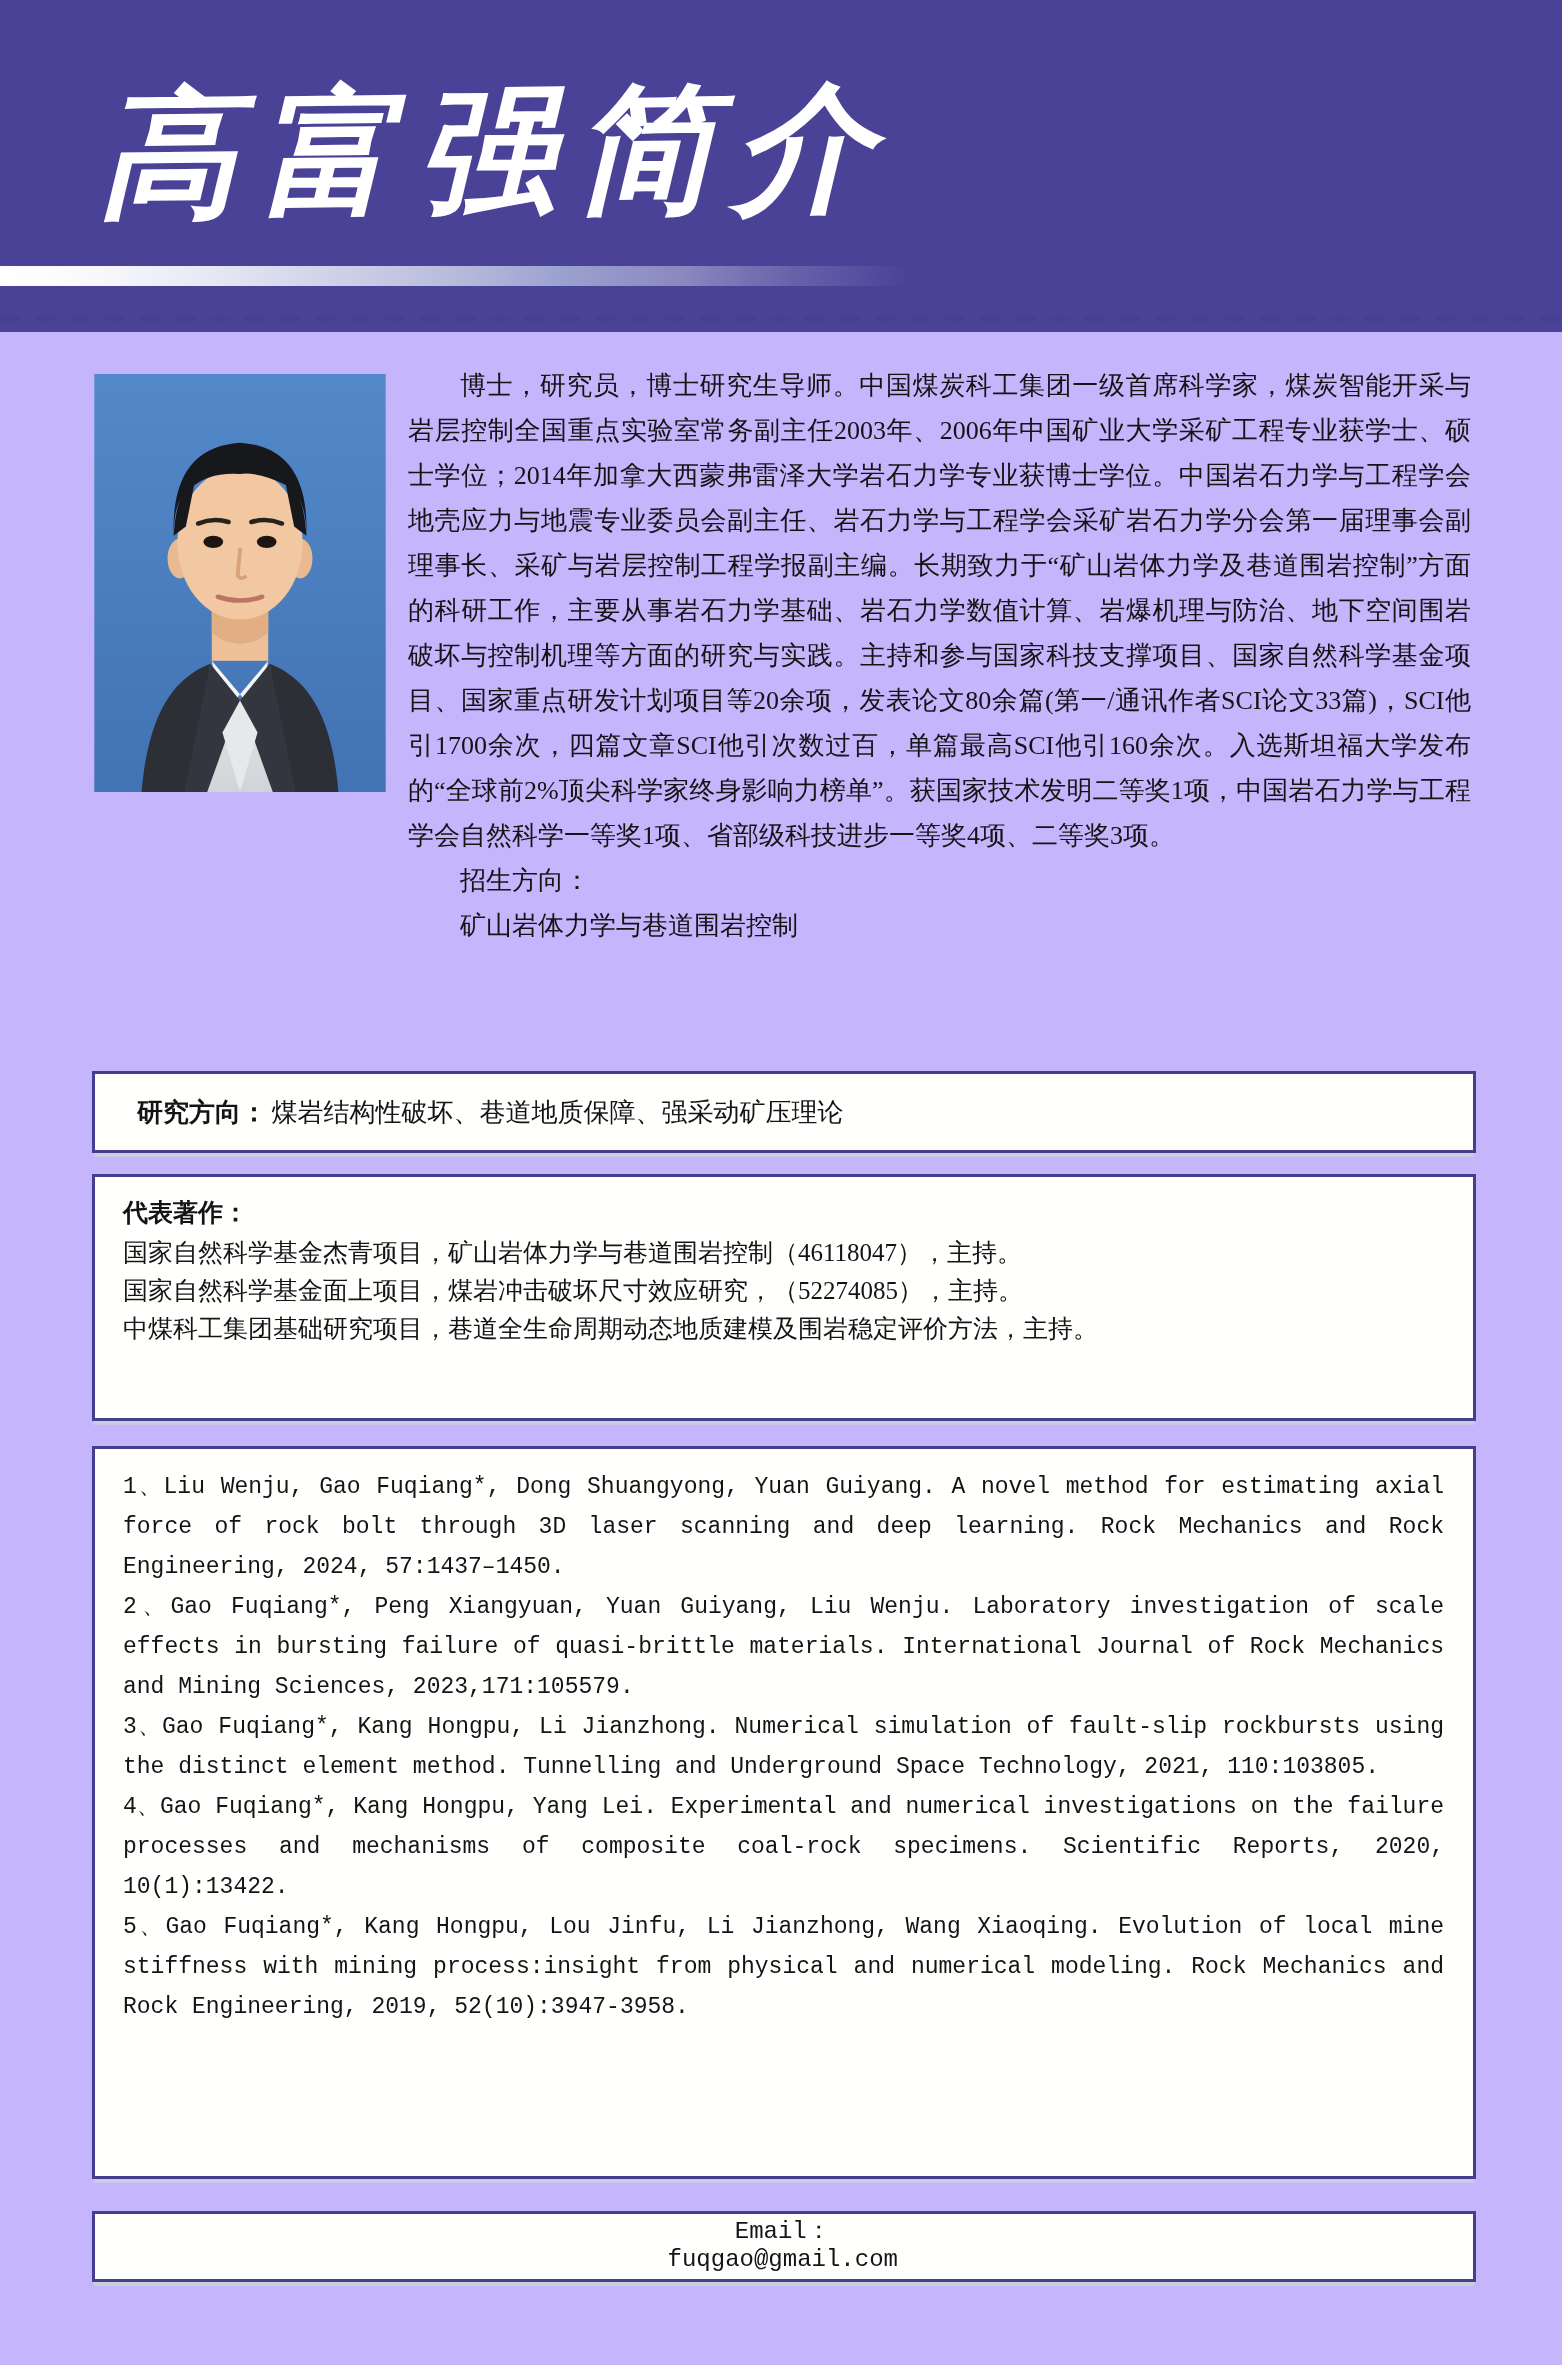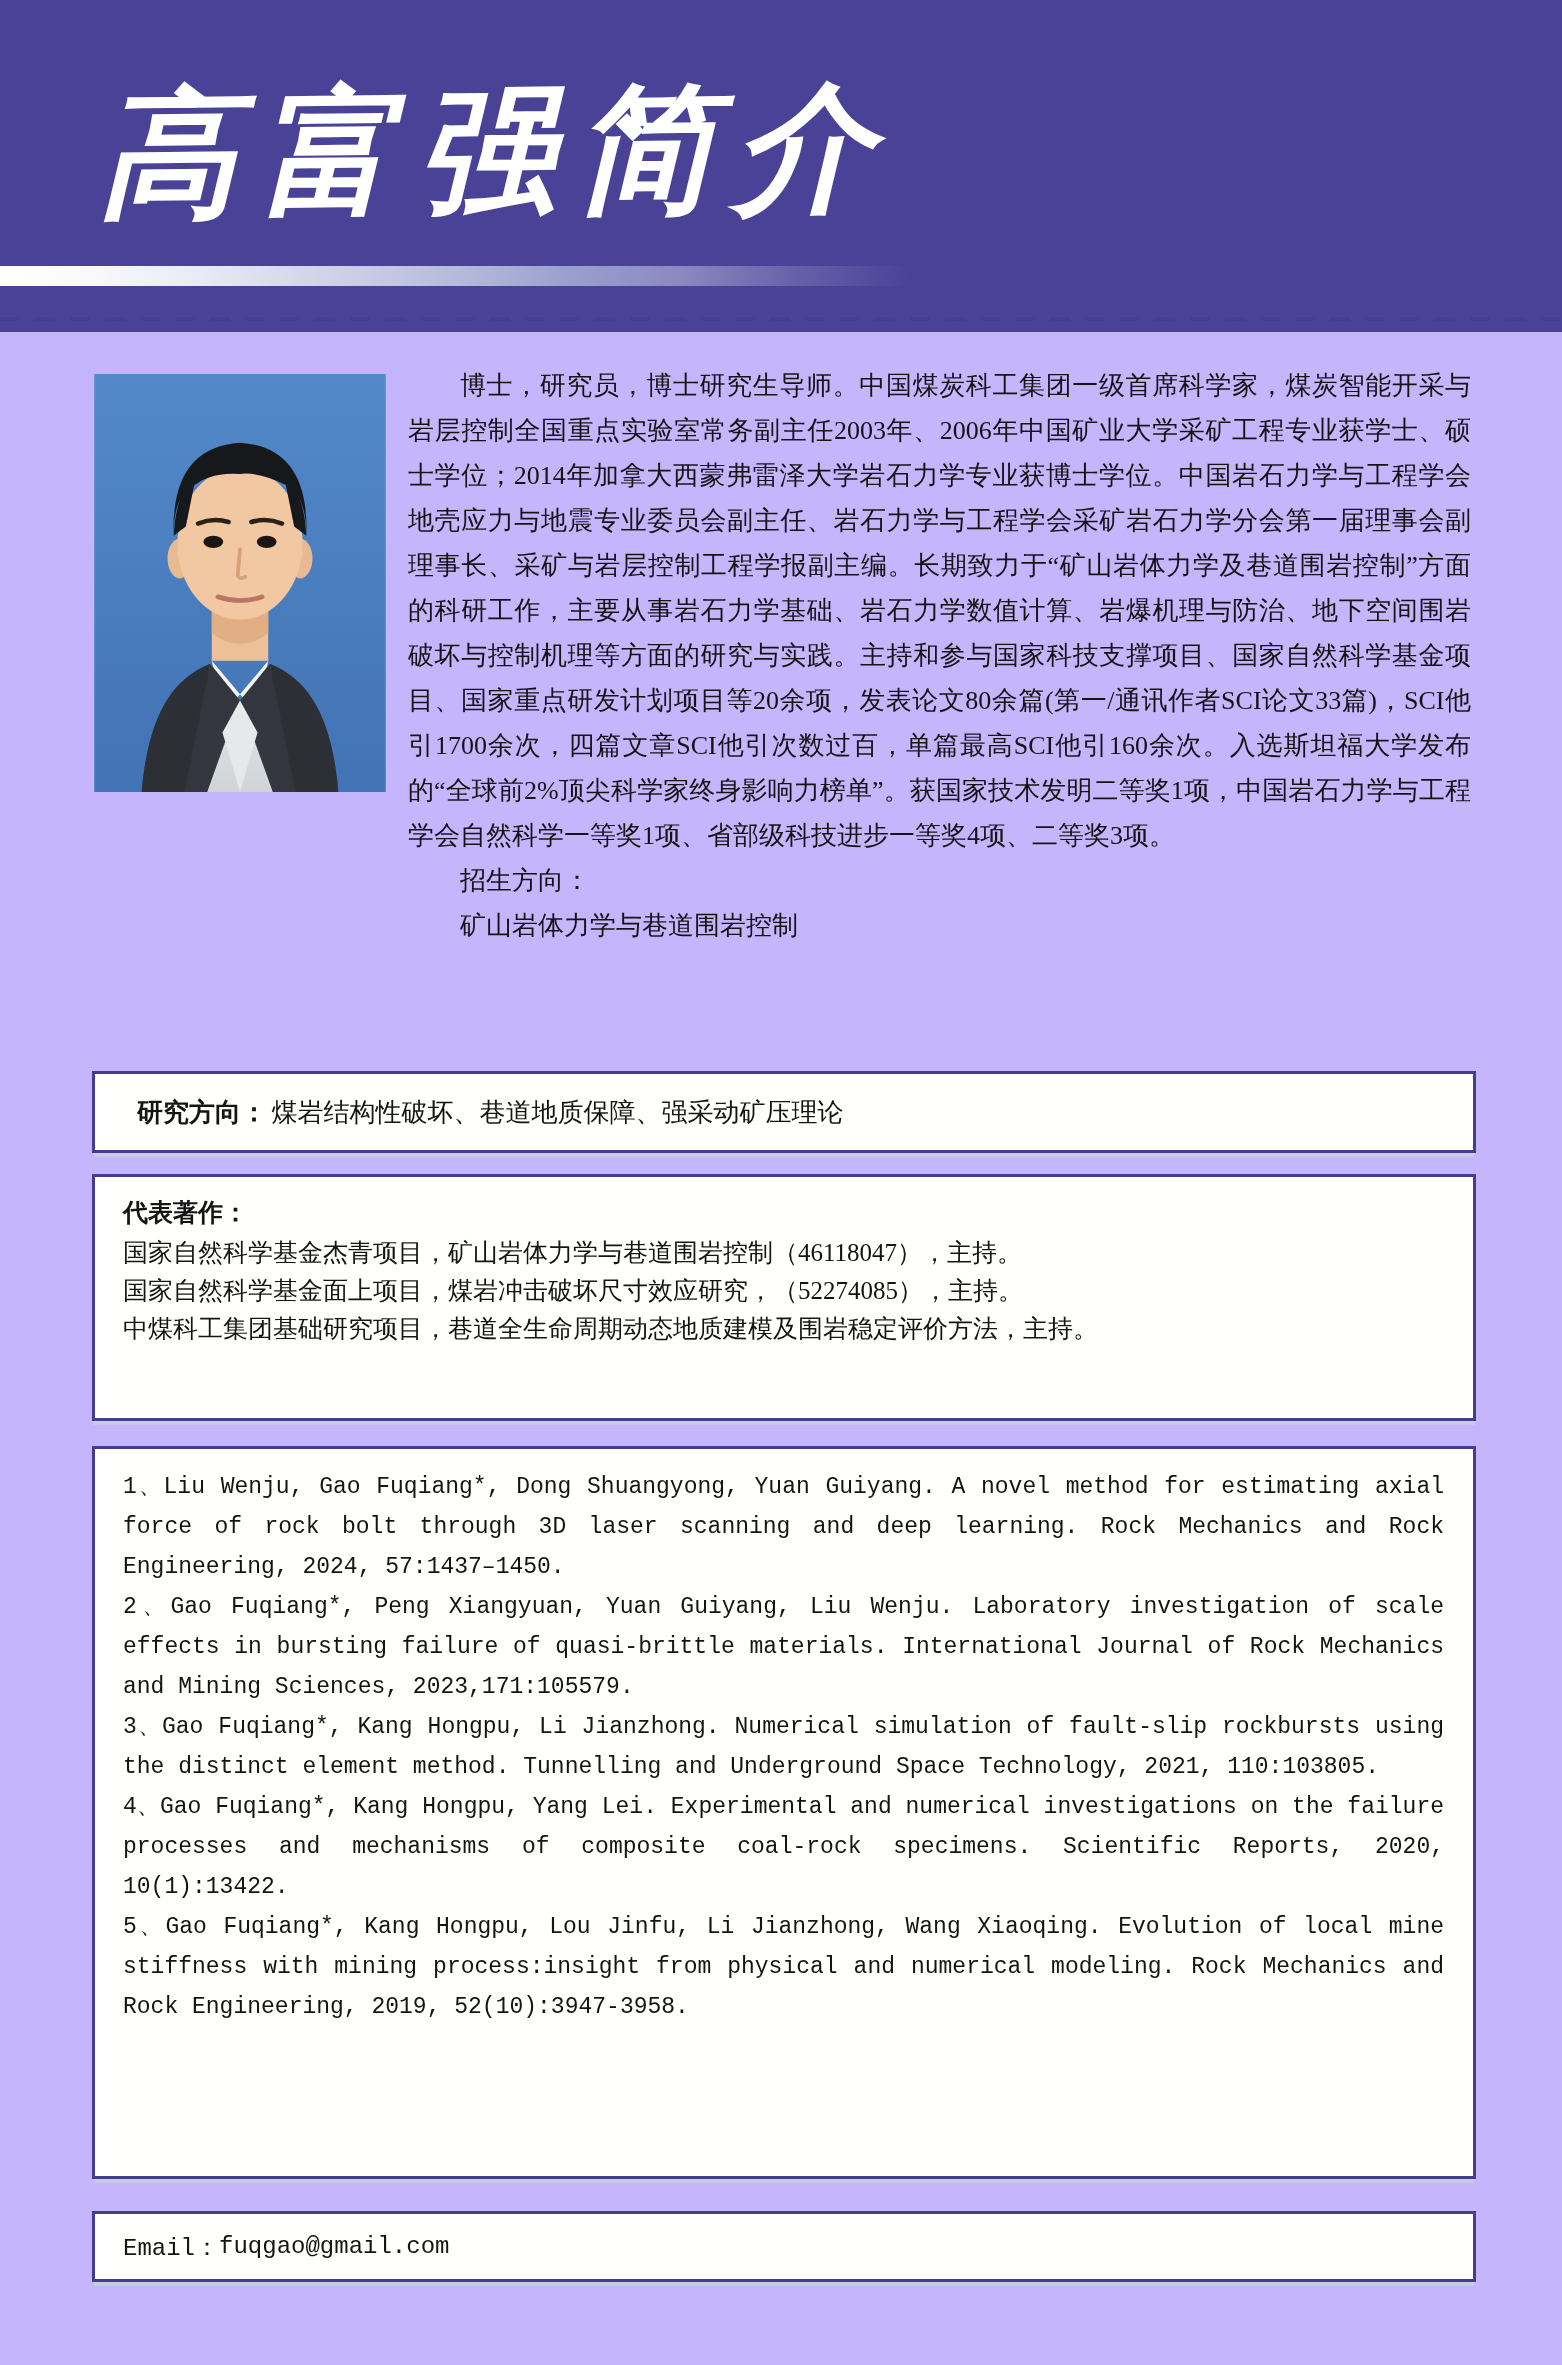--- a/index.html
+++ b/index.html
@@ -123,20 +123,21 @@
     text-align-last: left;
   }
 
   .box-email {
     top: 2211px; height: 71px;
     display: flex; align-items: center;
     padding: 0 30.5px 0 28px;
     font-family: "Liberation Mono", "DejaVu Sans Mono", monospace;
     font-size: 24px; color: #141414;
     white-space: nowrap;
+    flex-direction: column;
   }
 </style>
 </head>
 <body>
 
 <div class="page">
 
   <div class="header">
     <div class="header-title">高富强简介</div>
     <div class="header-stripe"></div>

